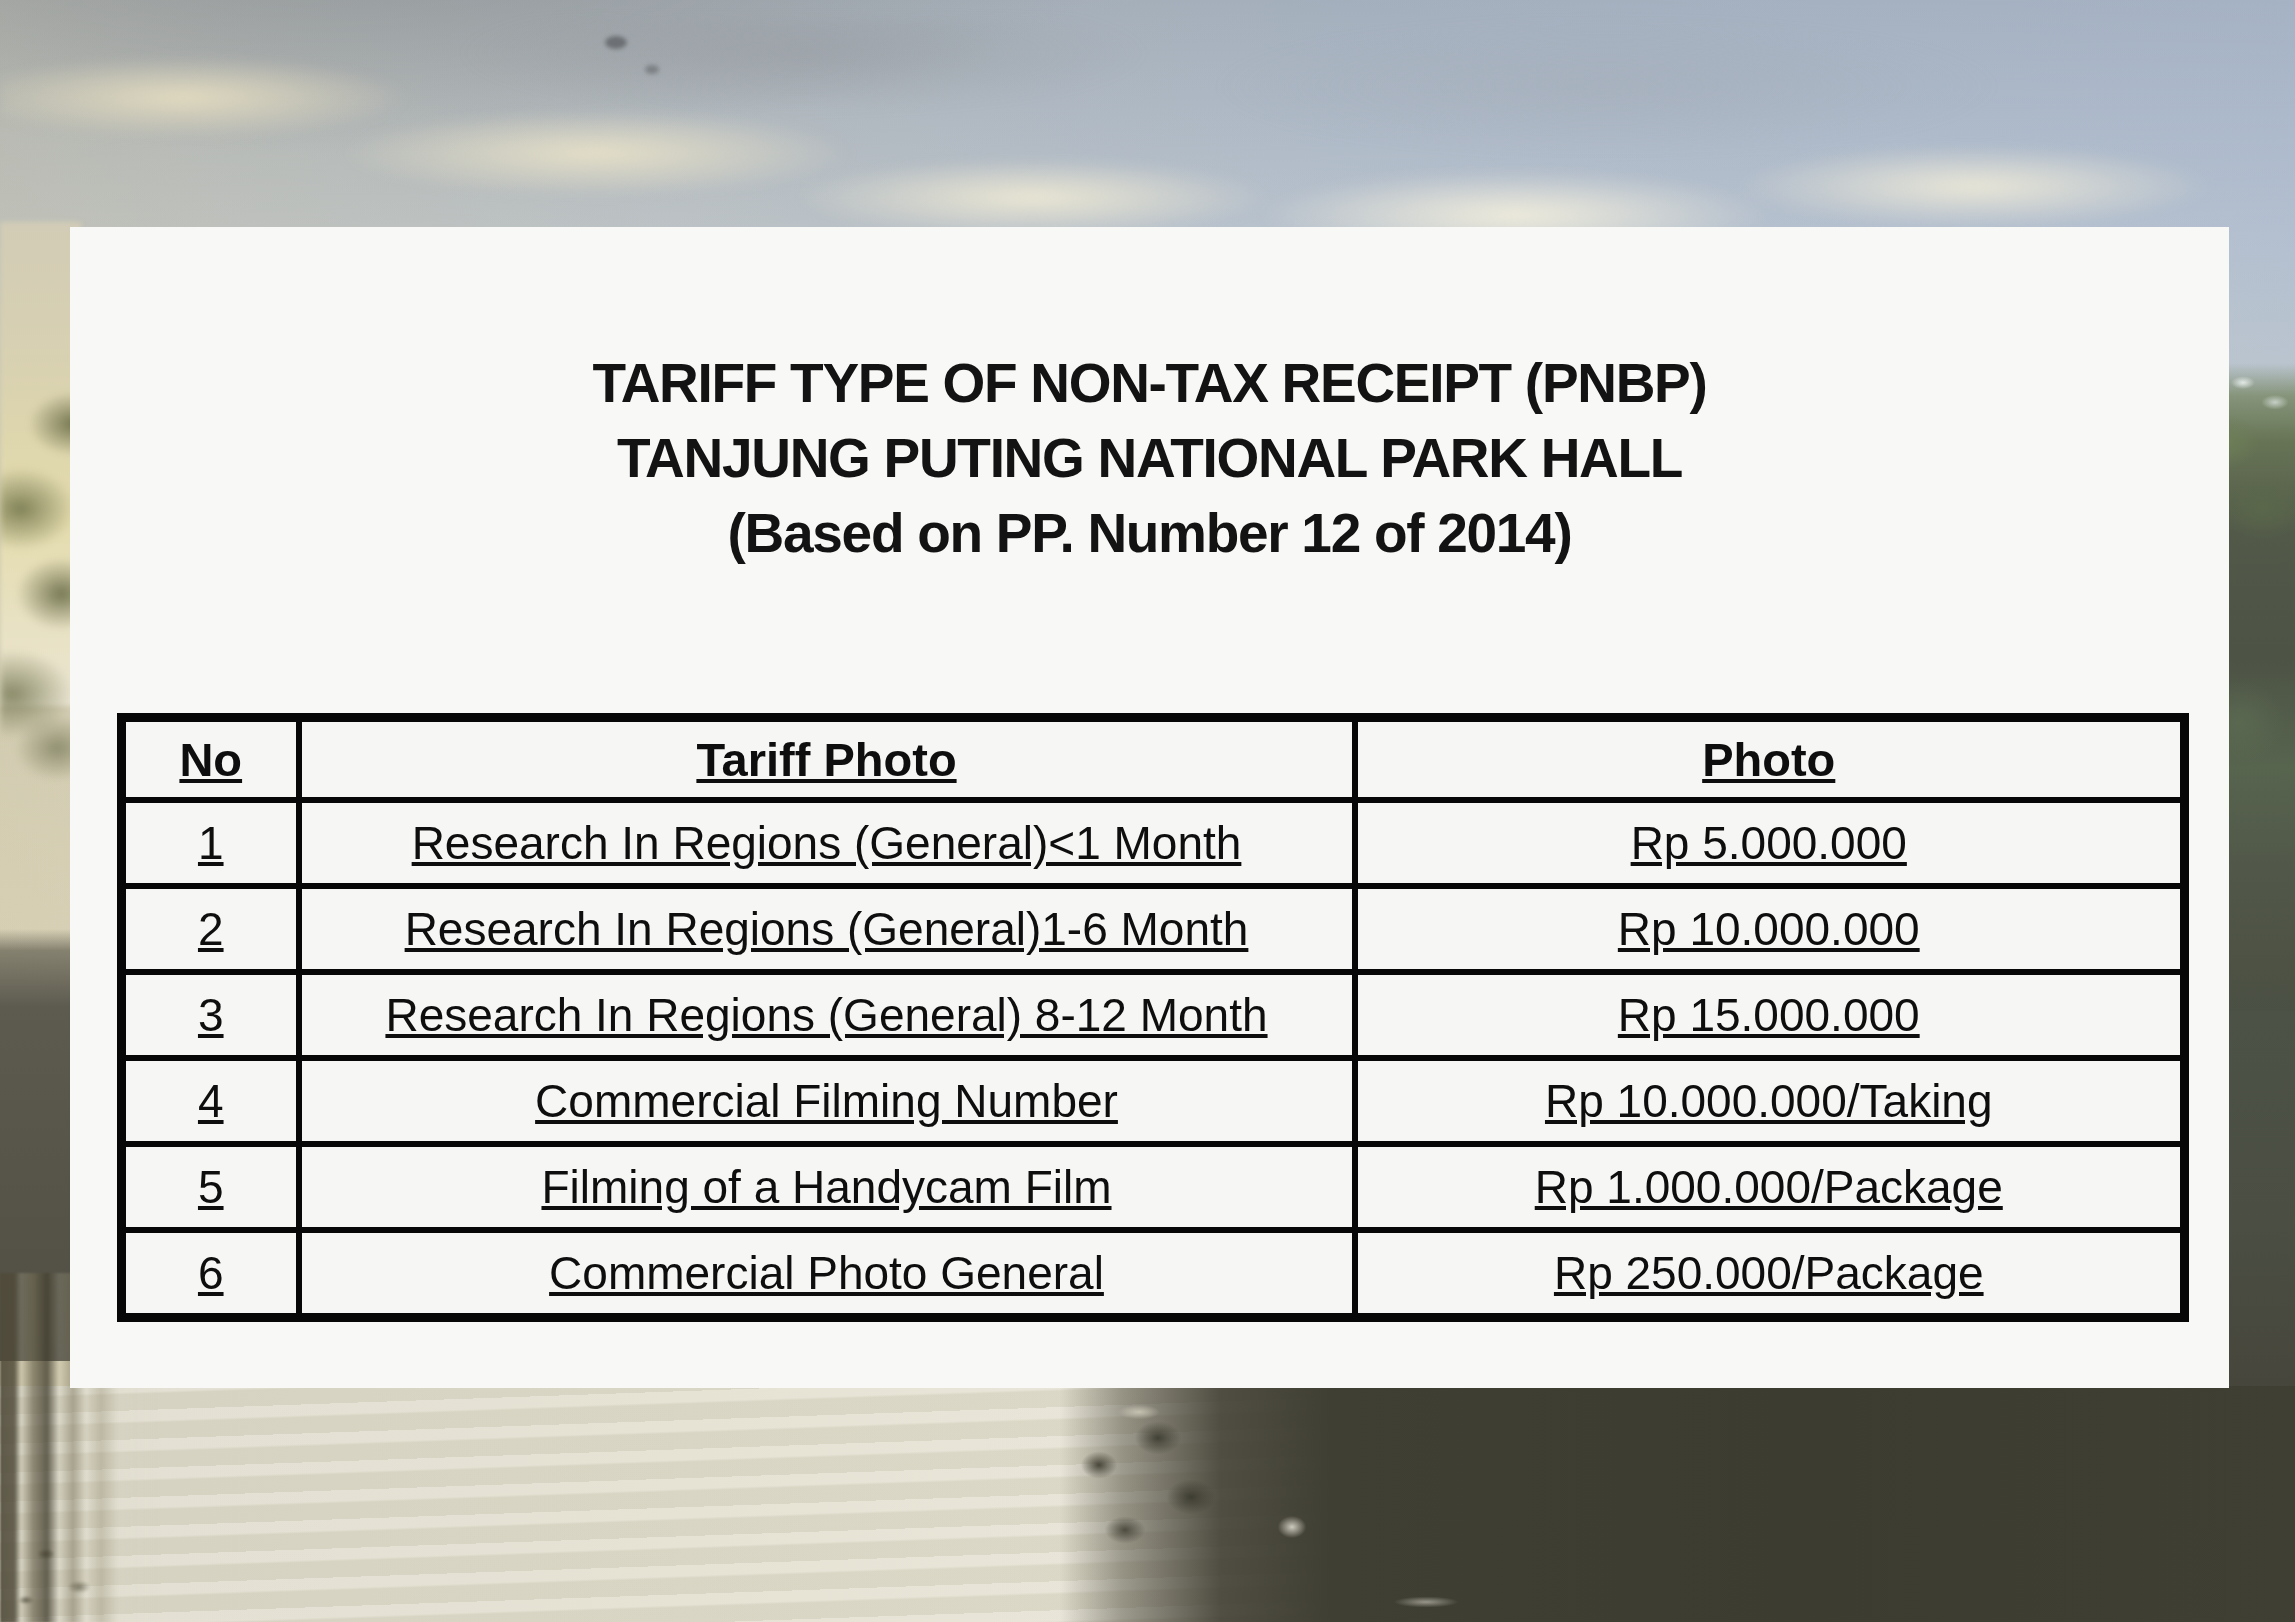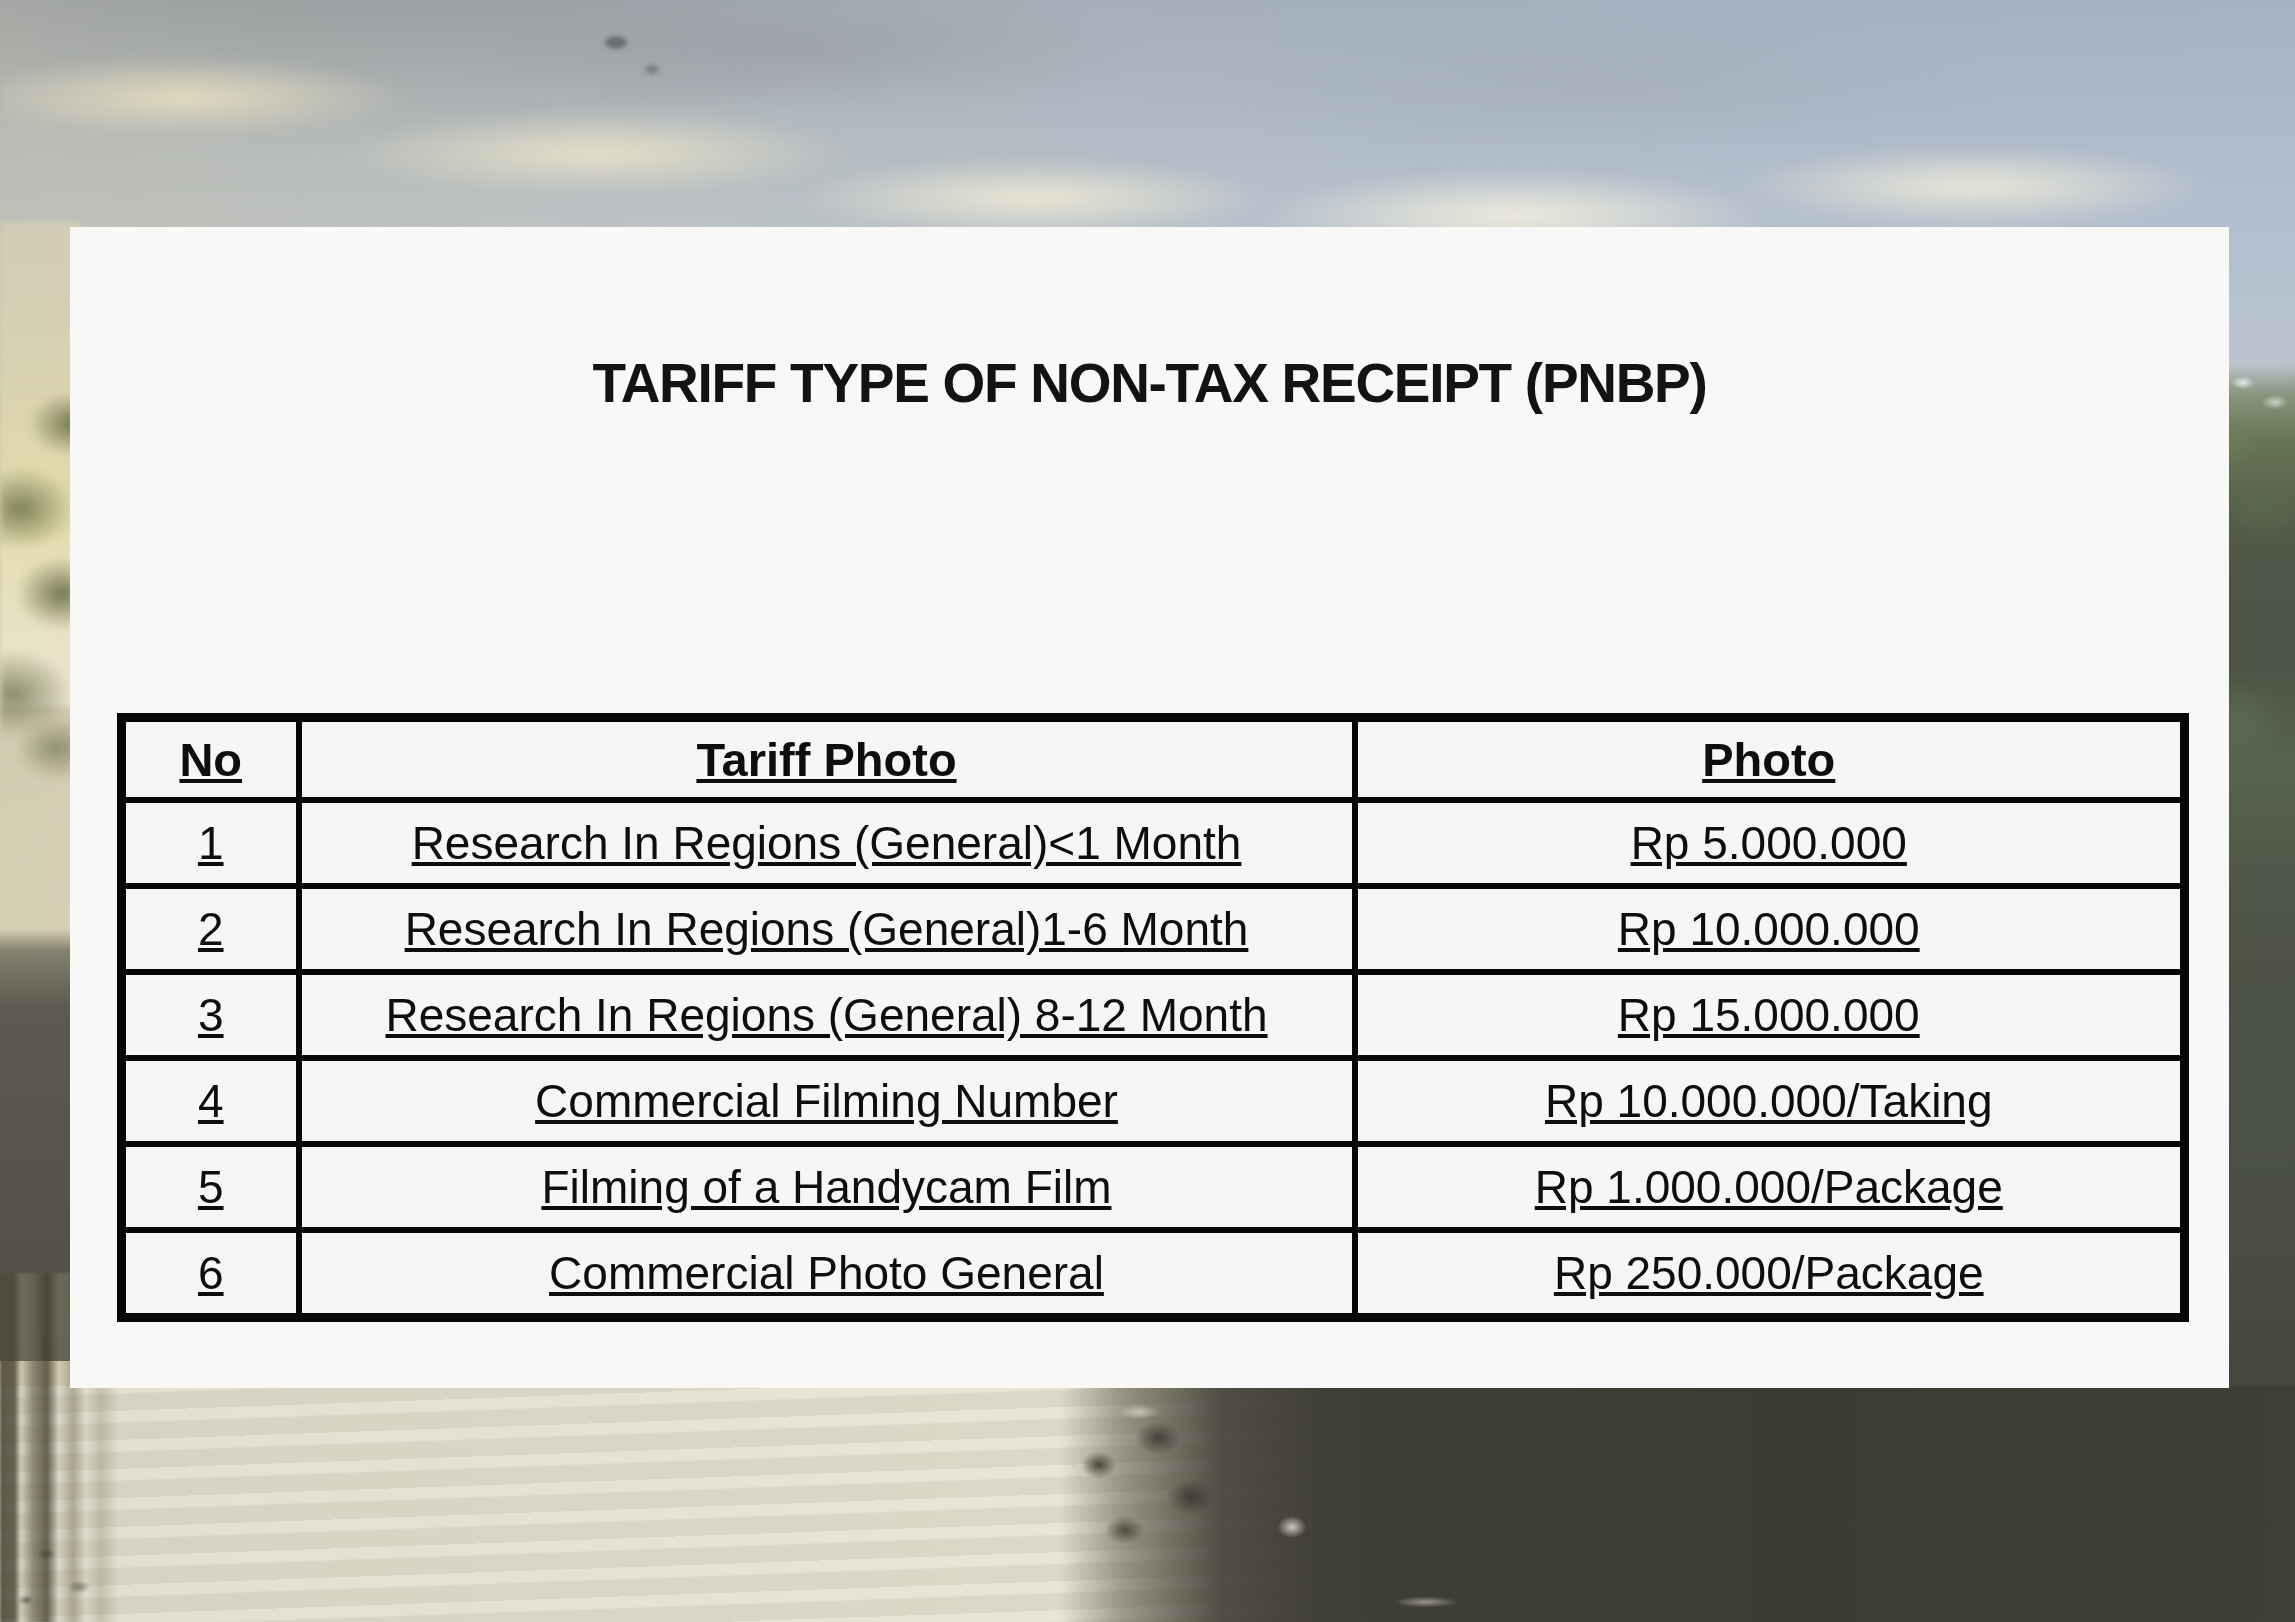--- a/index.html
+++ b/index.html
@@ -135,20 +135,22 @@
     <div class="bg-layer right-dark"></div>
     <div class="bg-layer bottom-water"></div>
     <div class="bg-layer bottom-dark"></div>
     <div class="bg-layer left-trunks"></div>
   </div>
 
   <div class="card">
 
     <div class="title-block">
       <div class="title-line">TARIFF TYPE OF NON-TAX RECEIPT (PNBP)</div>
+      <div class="title-line">TANJUNG PUTING NATIONAL PARK HALL</div>
+      <div class="title-line">(Based on PP. Number 12 of 2014)</div>
     </div>
 
     <table class="tariff-table">
       <colgroup>
         <col style="width:177px">
         <col style="width:1056px">
         <col style="width:830px">
       </colgroup>
       <thead>
         <tr>

